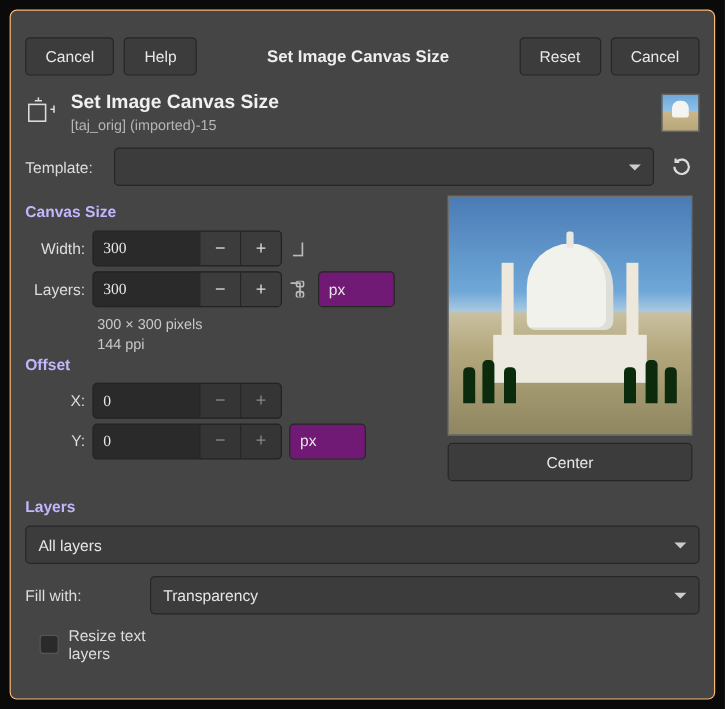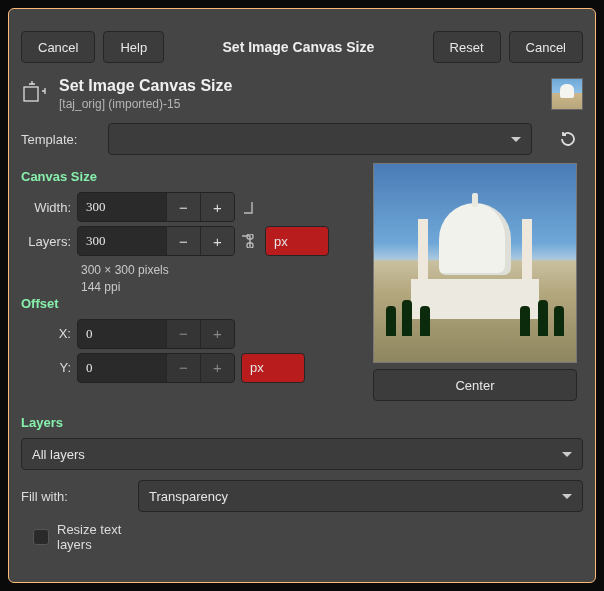--- a/index.html
+++ b/index.html
@@ -73,21 +73,21 @@
     position:absolute;
     left:50%; top:40%;
     transform:translate(-50%,-50%);
     width:14px;height:14px;
     background:#f4f4f0;
     border-radius:6px 6px 2px 2px;
   }
   .row {
     display:flex;
     align-items:center;
-    gap:21px;
+    gap:8px;
     margin-bottom:8px;
   }
   .label { color:#ddd; font-size:13px; }
   .combo {
     flex:1;
     background:#3c3c3c;
     border:1px solid #262626;
     border-radius:4px;
     height:32px;
     display:flex;
@@ -103,21 +103,21 @@
     border-top:5px solid #ccc;
   }
   .icon-reset {
     width:30px;height:30px;
     display:flex;align-items:center;justify-content:center;
     cursor:pointer;
     color:#ddd;
   }
   .section-title {
     font-weight:600;
-    color:#86efac;
+    color:#c4b5fd;
     margin: 6px 0 8px 0;
     font-size:13px;
   }
   .columns {
     display:flex;
     gap:14px;
   }
   .col-left { flex:1; }
   .col-right { width: 210px; }
   .dimrow {
@@ -158,21 +158,21 @@
     width:18px;
     display:flex;
     flex-direction:column;
     align-items:center;
     justify-content:center;
     margin-left:6px;
     color:#bbb;
   }
   .unitcombo {
     margin-left:6px;
-    background:#b91c1c;
+    background:#701a75;
     border:1px solid #262626;
     border-radius:4px;
     height:30px;
     width:64px;
     display:flex;align-items:center;justify-content:space-between;
     padding:0 8px;
     cursor:pointer;
   }
   .infotext {
     margin-left:60px;

